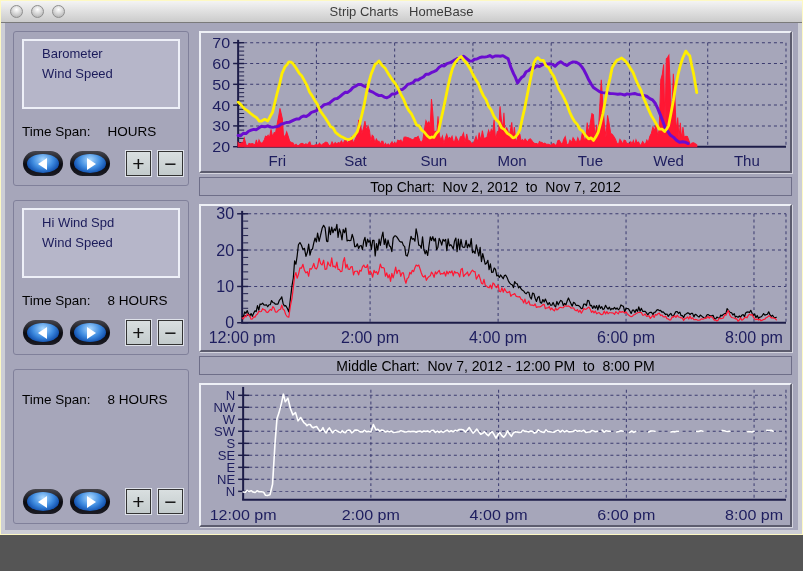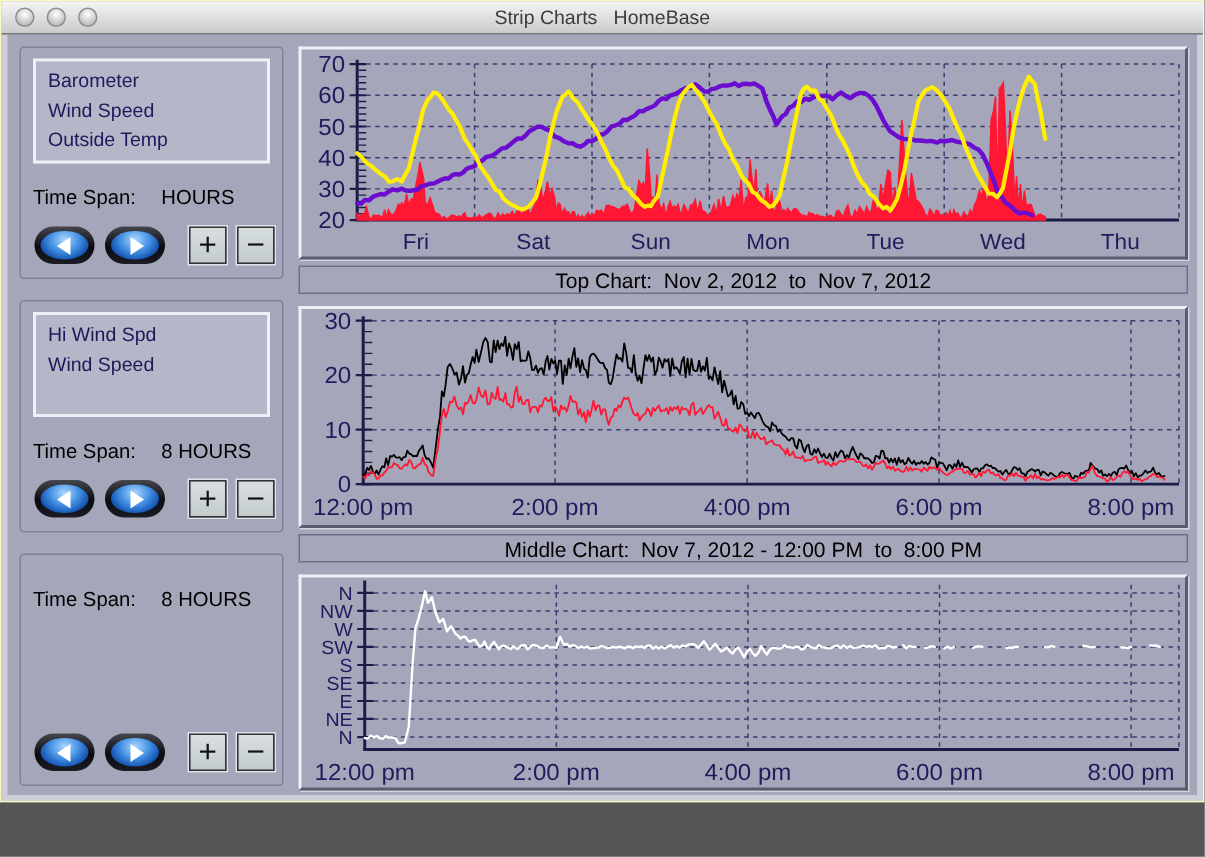--- a/index.html
+++ b/index.html
@@ -11,21 +11,21 @@
   .lights{position:absolute;left:9px;top:4px;display:flex;gap:8px;}
   .light{width:13px;height:13px;border-radius:50%;border:1px solid #8e8e8e;
          background:radial-gradient(circle at 50% 32%,#ffffff,#cfcfcf 55%,#a8a8a8);}
   .wtitle{font-size:13px;color:#3c3c3c;white-space:pre;}
   .frame{flex:1;border-left:4px solid #cdced6;border-right:4px solid #cdced6;border-bottom:4px solid #cdced6;
          background:#a6a6ba;overflow:hidden;}
   .contentrow{display:flex;padding:8px 6px 6px 8px;gap:10px;height:100%;}
   
   .leftcol{width:176px;flex:0 0 176px;display:flex;flex-direction:column;gap:14px;}
   .panel{flex:1;border:1px solid #80809a;border-radius:3px;position:relative;padding:7px 8px;}
-  .listbox{border:2px solid #eef0f8;background:#b6b6c9;height:70px;padding:3px 8px;
+  .listbox{border:2px solid #eef0f8;background:#b6b6c9;height:70px;padding:3px 18px;
            color:#1b1b5a;font-size:13px;line-height:1.5;overflow:hidden;}
   .timespan{margin-top:15px;font-size:13.5px;color:#000;}
   .timespan .val{margin-left:17px;}
   .btnrow{position:absolute;left:9px;bottom:9px;display:flex;align-items:center;gap:7px;}
   .ovalbtn{width:40px;height:25px;border-radius:13px;border:0;padding:0;cursor:pointer;
            background:linear-gradient(#46464e,#0a0a10 55%,#1c1c24);display:flex;align-items:center;justify-content:center;}
   .ovalbtn .blue{width:32px;height:19px;border-radius:50%;
            background:radial-gradient(ellipse at 50% 30%,#aad8ff 0%,#3f8ce0 45%,#0b47a6 80%,#083a8c 100%);
            display:flex;align-items:center;justify-content:center;}
   .tri-left{width:0;height:0;border-top:6px solid transparent;border-bottom:6px solid transparent;border-right:9px solid #fff;margin-right:2px;}
@@ -61,21 +61,20 @@
   </div>
   <div class="frame">
     <div class="contentrow">
 
       <div class="leftcol">
 
         <div class="panel">
           <div class="listbox">
             <div>Barometer</div>
             <div>Wind Speed</div>
-            <div>Outside Temp</div>
           </div>
           <div class="timespan">
             <span>Time Span:</span><span class="val">HOURS</span>
           </div>
           <div class="btnrow">
             <button class="ovalbtn">
                 <span class="blue">
                   <span class="tri-left"></span>
                 </span>
               </button>

